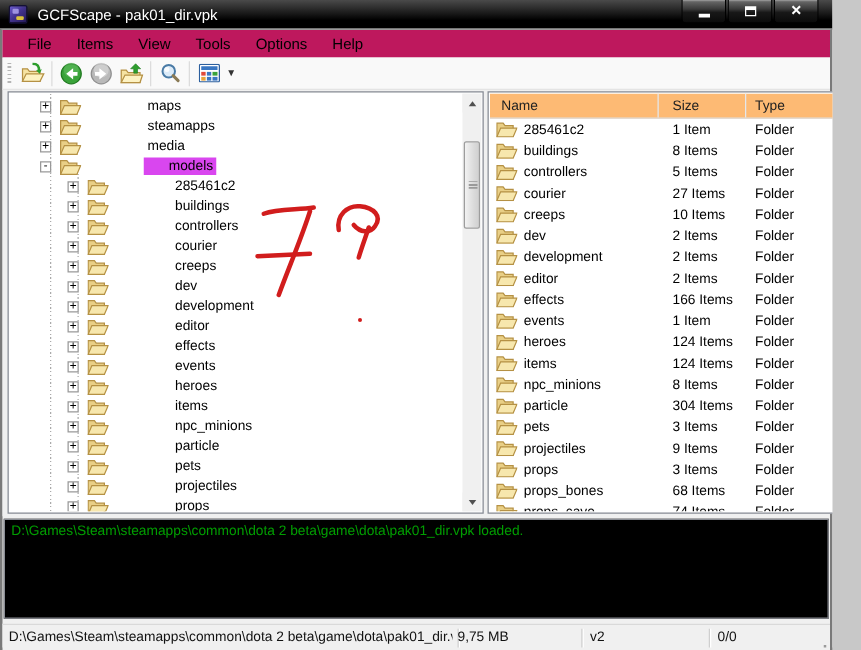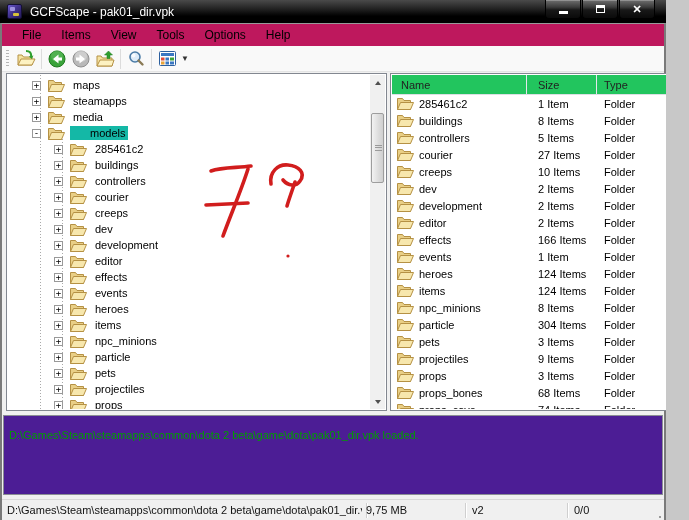--- a/index.html
+++ b/index.html
@@ -55,27 +55,27 @@
 
   .tree-rows { position:absolute; top:1px; left:1px; right:16px; bottom:1px; overflow:hidden; padding-top:2px; }
   .guide { position:absolute; width:1px; top:0; bottom:0;
     background:repeating-linear-gradient(#aaa 0 1px, transparent 1px 3px); }
   .tree-row { display:flex; align-items:center; height:16px; font-size:11px; color:#000;
     white-space:nowrap; cursor:default; position:relative; }
   .lvl0 { padding-left:24px; } .lvl1 { padding-left:46px; }
   .expander { flex:none; width:9px; height:9px; border:1px solid #999; background:#fff;
     font-family:"DejaVu Sans Mono", monospace; font-size:9px; line-height:7px; text-align:center;
     color:#000; margin-right:7px; cursor:pointer; }
-  .tree-label { padding:1px 3px; }
-  .tree-label.selected { background:#14b8a6;padding-left:20px; }
+  .tree-label { padding:1px 3px;margin-left:45px; }
+  .tree-label.selected { background:#d946ef;padding-left:20px; }
 
   .folder-ico { flex:none; margin-right:5px; }
 
   
-  .list-header { position:absolute; top:1px; left:1px; right:16px; height:20px; background:#22c55e;
+  .list-header { position:absolute; top:1px; left:1px; right:16px; height:20px; background:#fdba74;
     border-bottom:1px solid #dcdfe4; display:flex; font-size:11px; color:#222; }
   .hcell { display:flex; align-items:center; border-right:1px solid #e4e7ec; cursor:default; }
   .hcell.name { width:135px; padding-left:9px; }
   .hcell.size { width:70px; padding-left:11px; }
   .hcell.type { width:71px; padding-left:7px; }
   .list-rows { position:absolute; top:21px; left:1px; right:16px; bottom:1px; overflow:hidden; }
   .list-row { display:flex; align-items:center; height:17px; font-size:11px; color:#000;
     white-space:nowrap; cursor:default; }
   .cell-name { width:135px; display:flex; align-items:center; padding-left:5px; overflow:hidden; }
   .cell-size { width:70px; padding-left:11px; }
@@ -90,21 +90,21 @@
   .arr.up { border-bottom:4px solid #505050; } .arr.down { border-top:4px solid #505050; }
   .sb-thumb { position:absolute; left:1px; width:13px; border:1px solid #9d9d9d; border-radius:2px;
     background:linear-gradient(90deg,#f2f2f2,#dcdcdc 60%,#d0d0d0); cursor:pointer; }
   .sb-thumb:after { content:""; position:absolute; left:3px; top:50%; margin-top:-3px; width:7px; height:6px;
     background:repeating-linear-gradient(#9a9a9a 0 1px, transparent 1px 2.5px); }
   .tree-sb .sb-thumb { top:38px; height:70px; }
   .list-sb .sb-thumb { top:21px; height:95px; }
 
   
   .console-wrap { height:86px; padding:2px 1px 0 1px; }
-  .console { height:80px; background:#4c1d95; border:1px solid #8a8d94; padding:13px 5px;
+  .console { height:80px; background:#000000; border:1px solid #8a8d94; padding:3px 5px;
     font-size:11px; overflow:hidden; }
   .console-line { white-space:nowrap; }
 
   
   .statusbar { position:relative; height:22px; background:#f0f0f0; border-top:1px solid #d9d9d9;
     font-size:11px; color:#111; }
   .sb-sep { position:absolute; top:3px; bottom:3px; width:1px; background:#cfcfcf; box-shadow:1px 0 0 #fff; }
   .status-path { position:absolute; left:5px; top:4px; width:355px; white-space:nowrap; overflow:hidden; }
   .status-size { position:absolute; left:364px; top:4px; }
   .status-version { position:absolute; left:470px; top:4px; }

